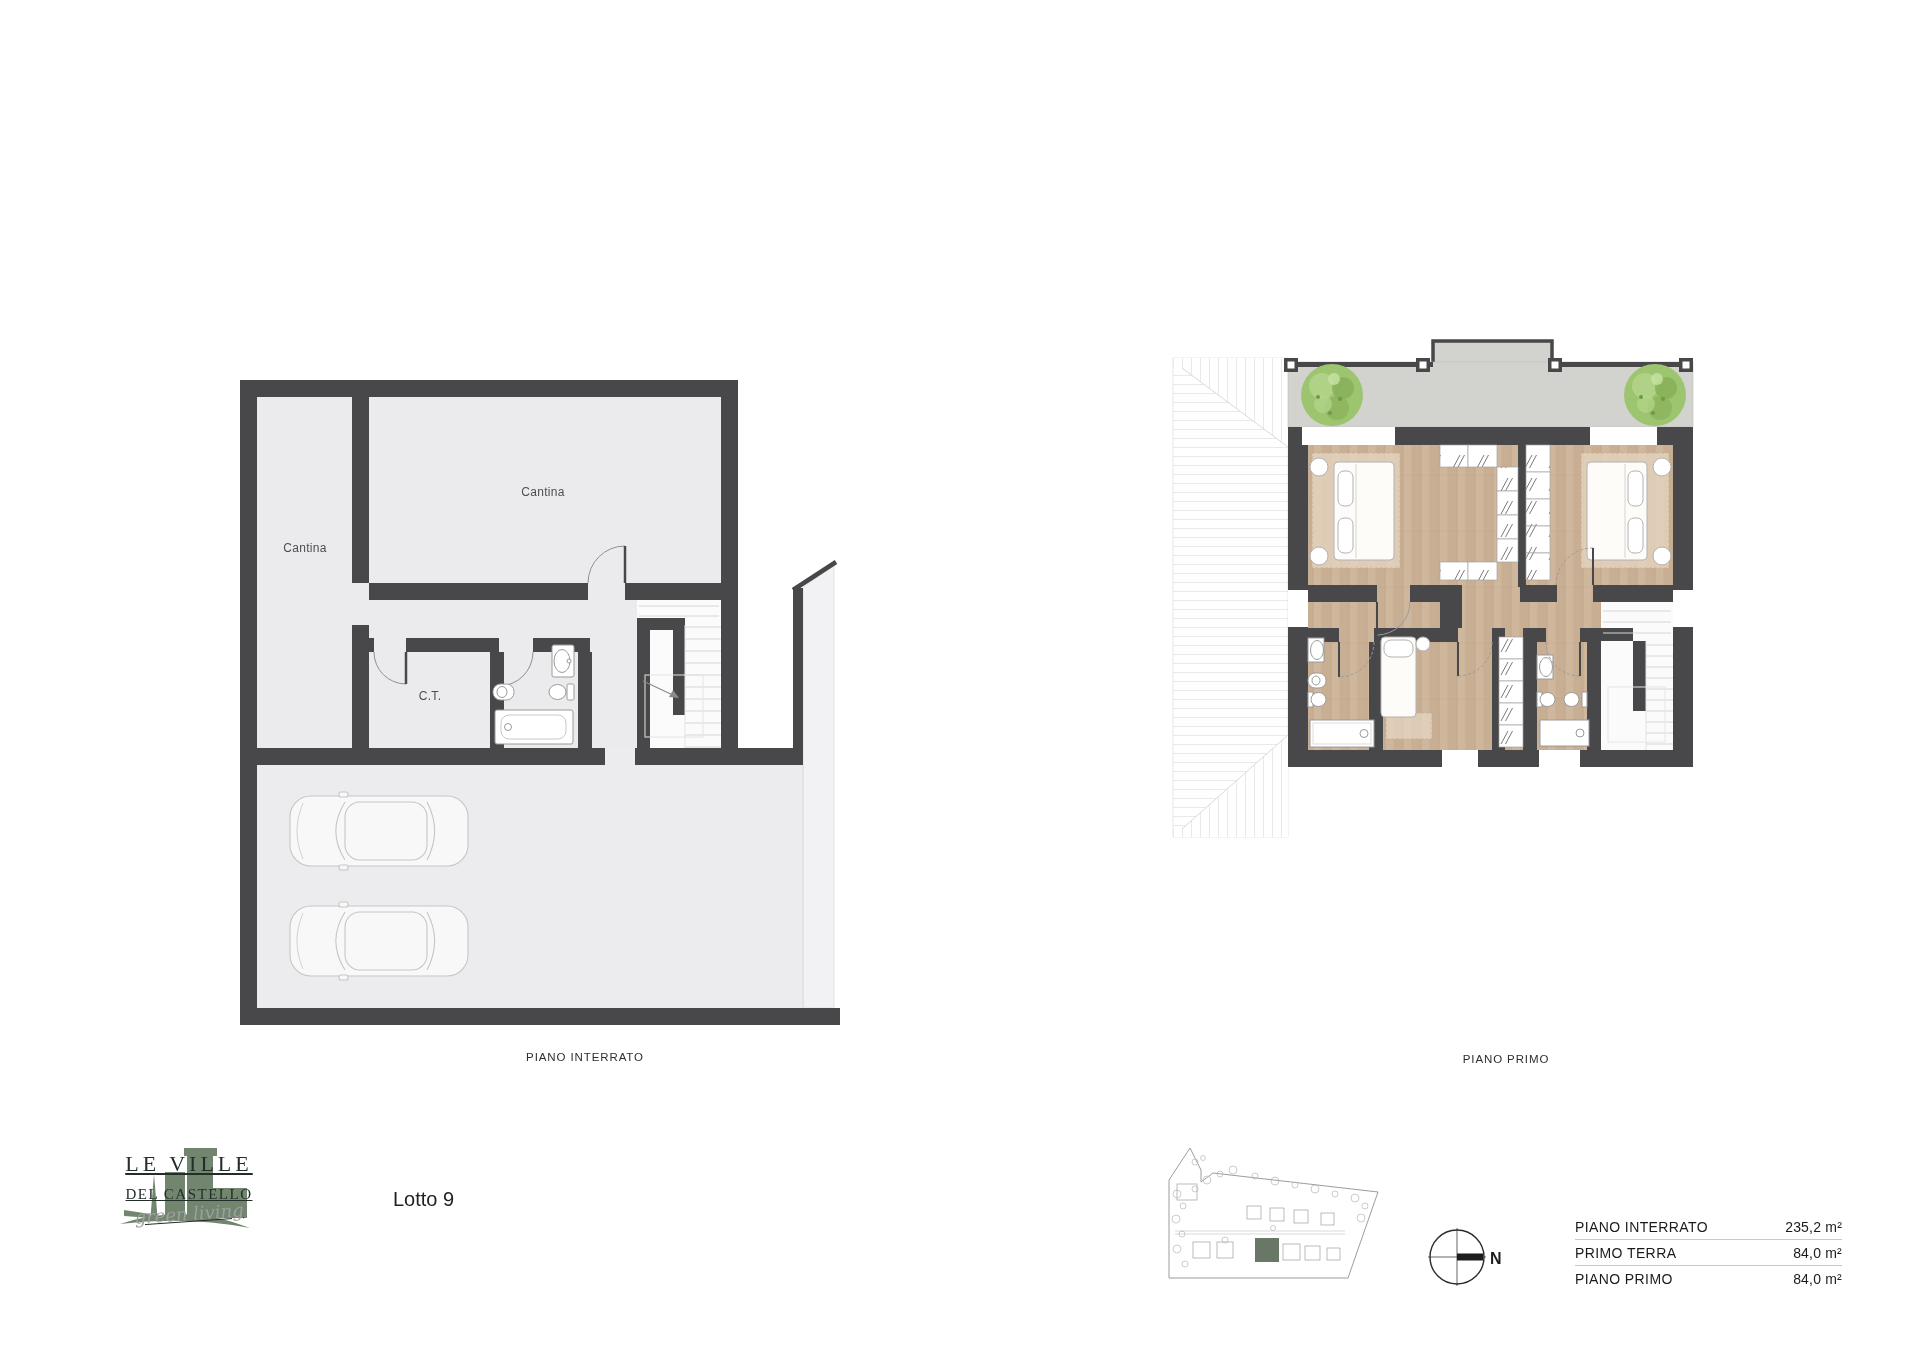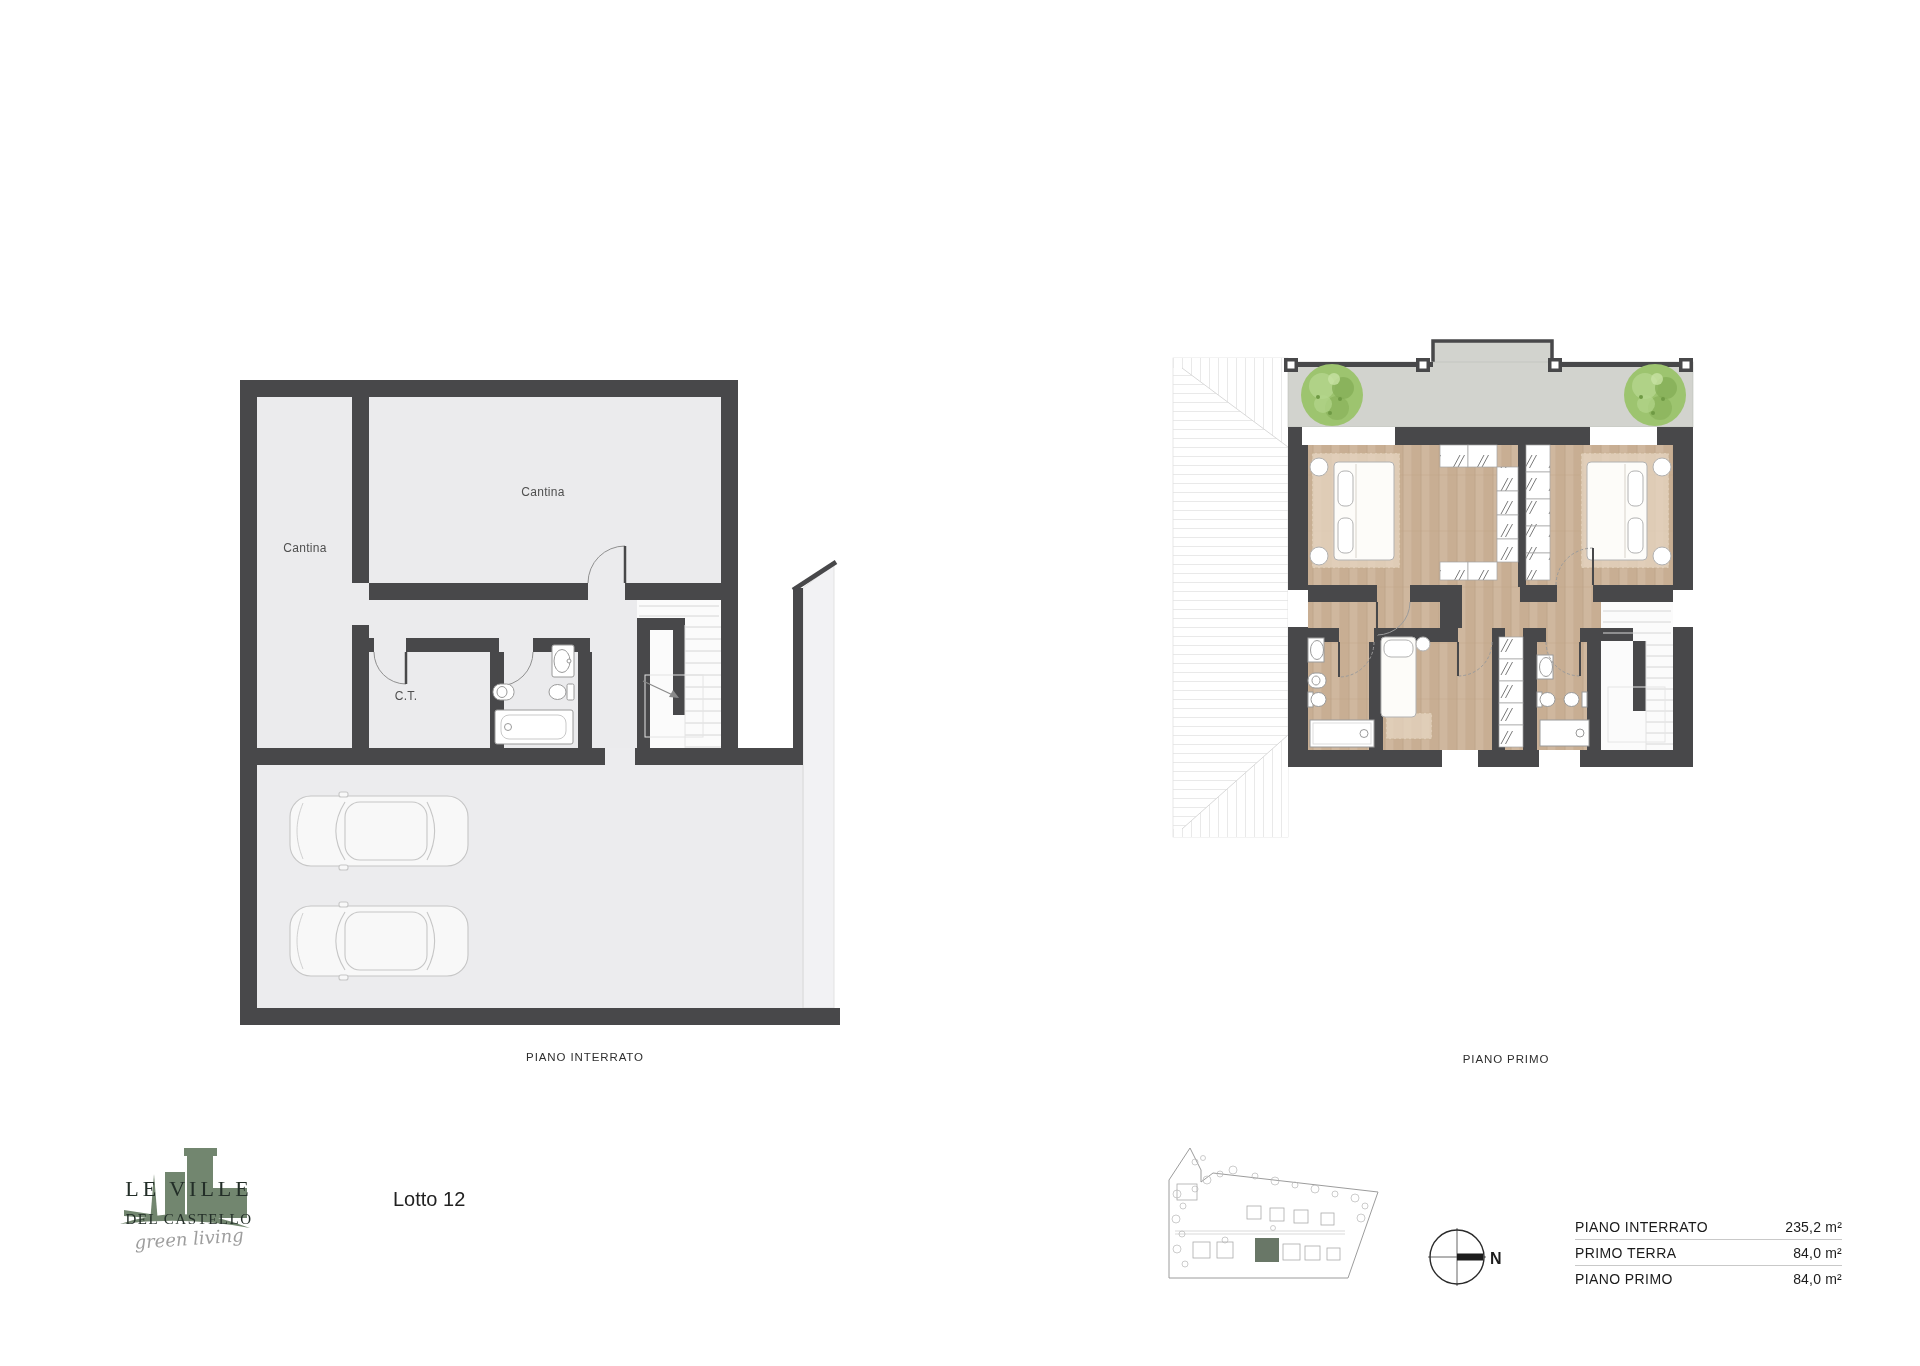--- a/index.html
+++ b/index.html
@@ -1,21 +1,21 @@
 <!DOCTYPE html>
 <html><head>
 <meta charset="utf-8">
 <style>
   html,body{margin:0;padding:0;background:#fff;}
   #canvas{position:relative;width:1920px;height:1366px;background:#ffffff;overflow:hidden;
           font-family:"Liberation Sans", sans-serif;}
   .abs{position:absolute;}
   .room-label{position:absolute;transform:translate(-50%,-50%);font-size:12px;color:#4f4f4f;letter-spacing:.3px;}
   .plan-caption{position:absolute;transform:translateX(-50%);font-size:11.5px;color:#2e2e2e;letter-spacing:.9px;}
-  .brand-text{position:absolute;left:86px;top:1176px;width:206px;text-align:center;color:#232e28;}
+  .brand-text{position:absolute;left:86px;top:1151px;width:206px;text-align:center;color:#232e28;text-decoration:underline;}
   .brand-line1{font-family:"Liberation Serif", serif;font-size:22px;letter-spacing:4px;}
   .brand-line2{font-family:"Liberation Serif", serif;font-size:15px;letter-spacing:1.5px;margin-top:9px;}
   .brand-tagline{font-family:"DejaVu Serif", serif;font-style:italic;font-size:18px;color:#9e9e9e;
                  transform:rotate(-4deg);margin-top:0px;}
   .lot-block{position:absolute;left:393px;top:1188px;color:#1c1c1c;}
   .lot-label{font-size:20px;color:#222;}
   .lot-title{font-size:40px;font-weight:700;letter-spacing:-.3px;margin-top:6px;color:#101010;}
   .lot-disclaimer{margin-top:9px;font-size:11.5px;line-height:1.45;color:#424242;}
   .area-table{position:absolute;left:1575px;top:1214px;width:267px;font-size:14px;color:#1b1b1b;}
   .area-row{display:flex;justify-content:space-between;align-items:baseline;padding:5px 0 4px 0;letter-spacing:.4px;}
@@ -116,21 +116,21 @@
       <rect x="261" y="340" width="65" height="24" rx="8" stroke="#c9c9c9"></rect>
       <circle cx="268" cy="352" r="3.5"></circle>
     </g>
 
     <use href="#carShape" transform="translate(49,418)"></use>
     <use href="#carShape" transform="translate(49,528)"></use>
   </svg>
 
   <div class="room-label" style="left:305px;top:548px">Cantina</div>
   <div class="room-label" style="left:543px;top:492px">Cantina</div>
-  <div class="room-label" style="left:406px;top:696px">C.T.</div>
+  <div class="room-label" style="left:430px;top:696px">C.T.</div>
   <div class="plan-caption" style="left:585px;top:1051px">PIANO INTERRATO</div>
 
   <svg class="abs" style="left:1160px;top:335px" width="545" height="535" viewBox="0 0 545 535">
     <defs>
       <pattern id="wood" width="18" height="56" patternUnits="userSpaceOnUse">
         <rect width="18" height="56" fill="#cfb79e"></rect>
         <rect width="9" height="56" fill="#c8ae93"></rect>
         <rect x="8.6" width=".9" height="56" fill="#b89d81" opacity=".6"></rect>
         <rect x="17.4" width=".8" height="56" fill="#b89d81" opacity=".4"></rect>
         <rect y="27.6" width="18" height=".8" fill="#b89d81" opacity=".45"></rect>
@@ -337,21 +337,21 @@
       <path d="M10,80 Q75,58 140,84 Q75,72 10,80 Z"></path>
     </g>
   </svg>
   <div class="brand-text">
     <div class="brand-line1">LE VILLE</div>
     <div class="brand-line2">DEL CASTELLO</div>
     <div class="brand-tagline">green living</div>
   </div>
 
   <div class="lot-block">
-    <div class="lot-label">Lotto 12</div>
+    <div class="lot-label">Lotto 9</div>
   </div>
 
   <svg class="abs" style="left:1165px;top:1144px" width="218" height="140" viewBox="0 0 218 140">
     <path d="M25,4 L36,26 L36,38 L48,29 L213,48 L183,134 L4,134 L4,36 Z" fill="#ffffff" stroke="#9c9c9c" stroke-width="1"></path>
     <g stroke="#c8c8c8" stroke-width=".7">
       <line x1="10" y1="87" x2="180" y2="87"></line>
       <line x1="10" y1="90" x2="180" y2="90"></line>
     </g>
     <g fill="none" stroke="#ababab" stroke-width=".8">
       <rect x="82" y="62" width="14" height="13"></rect>

